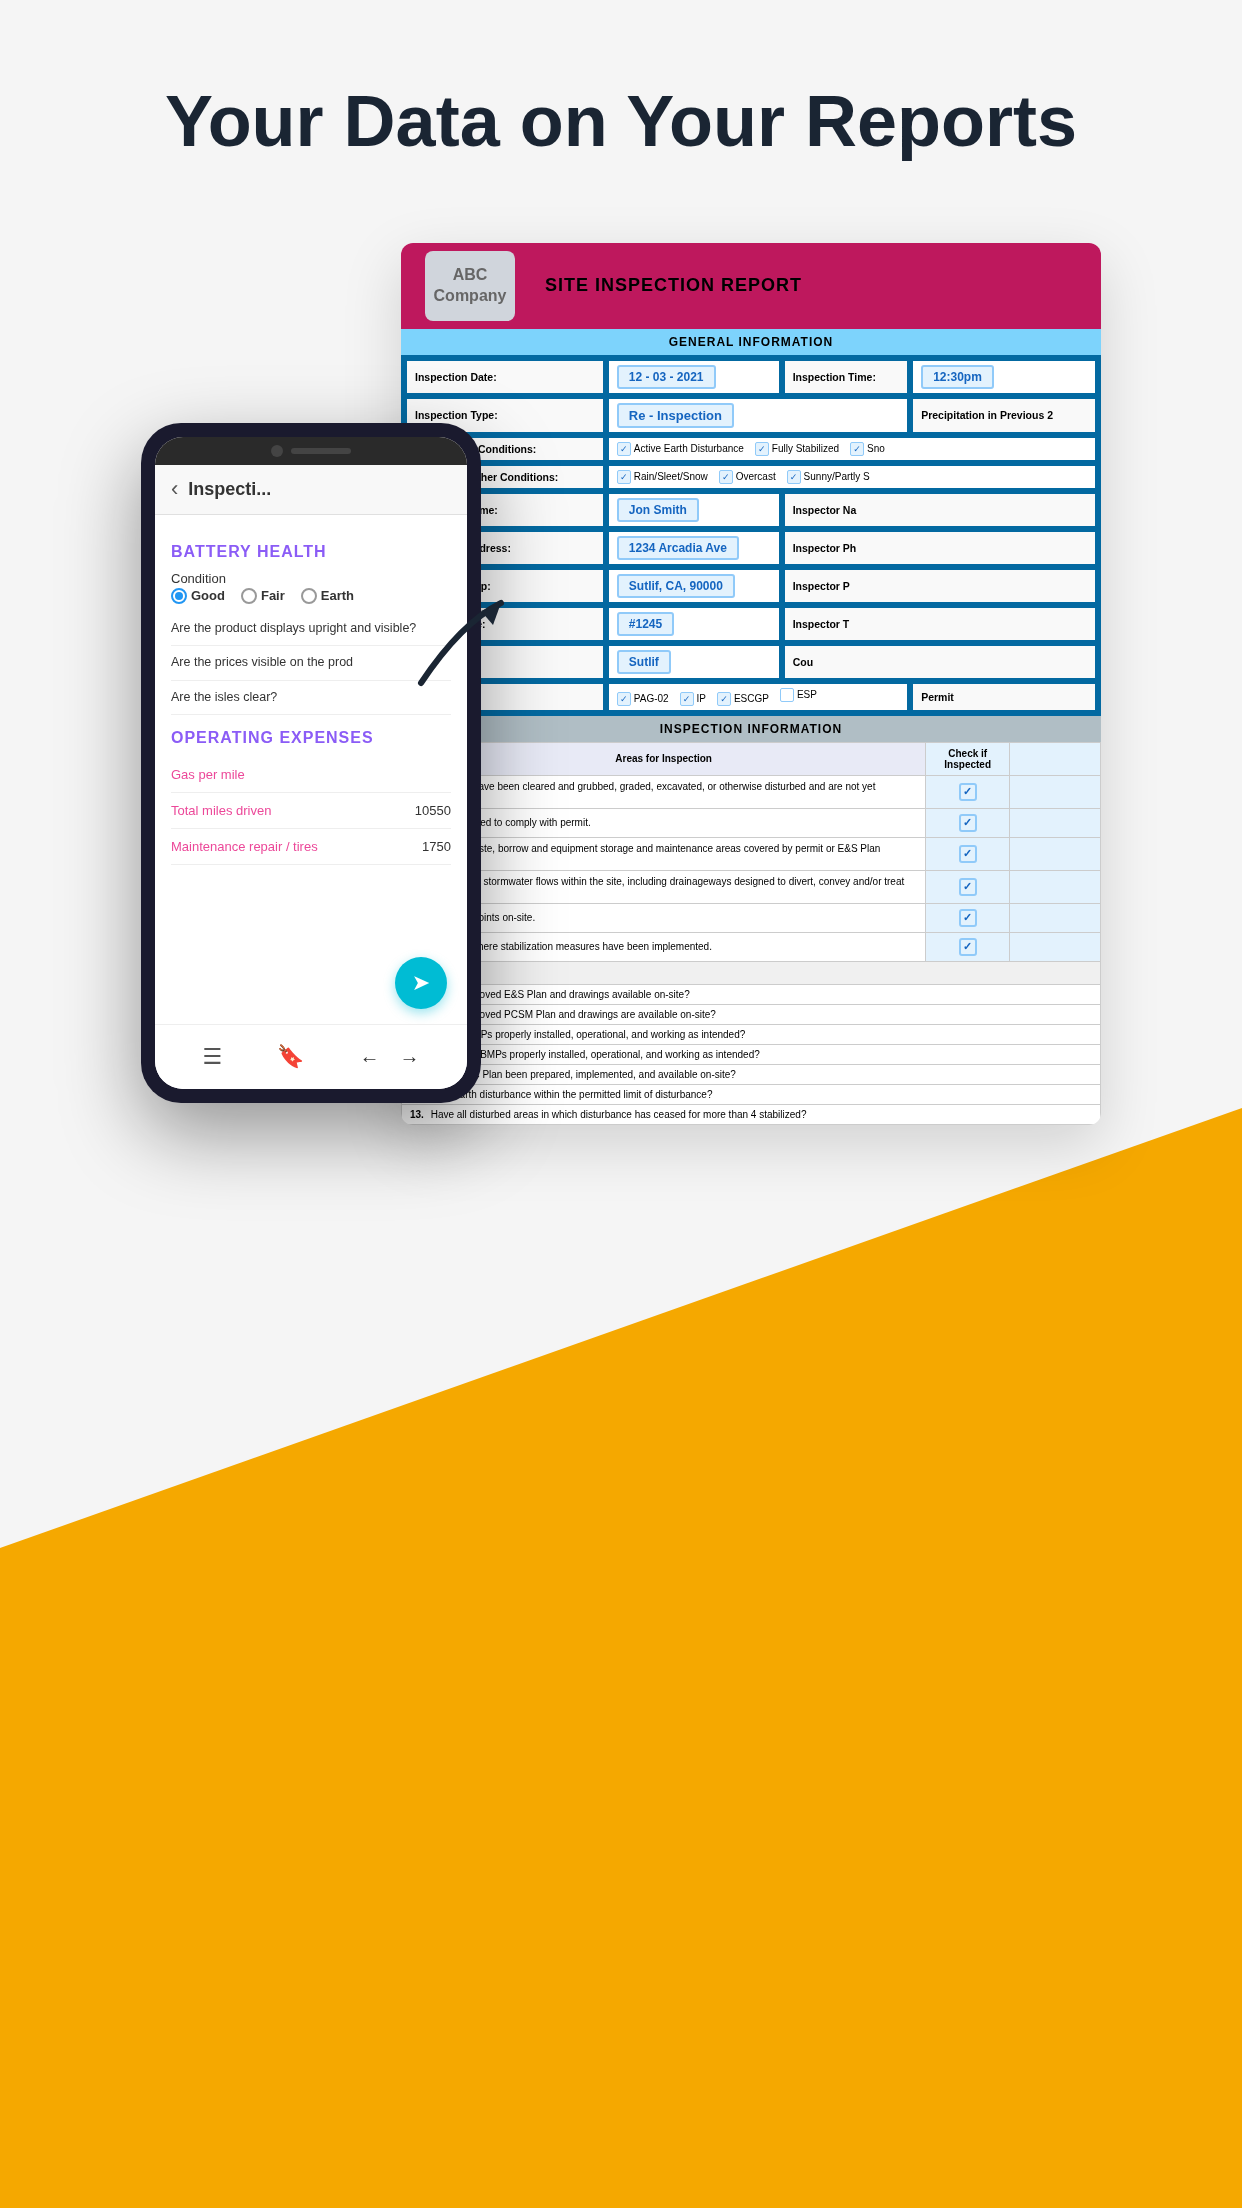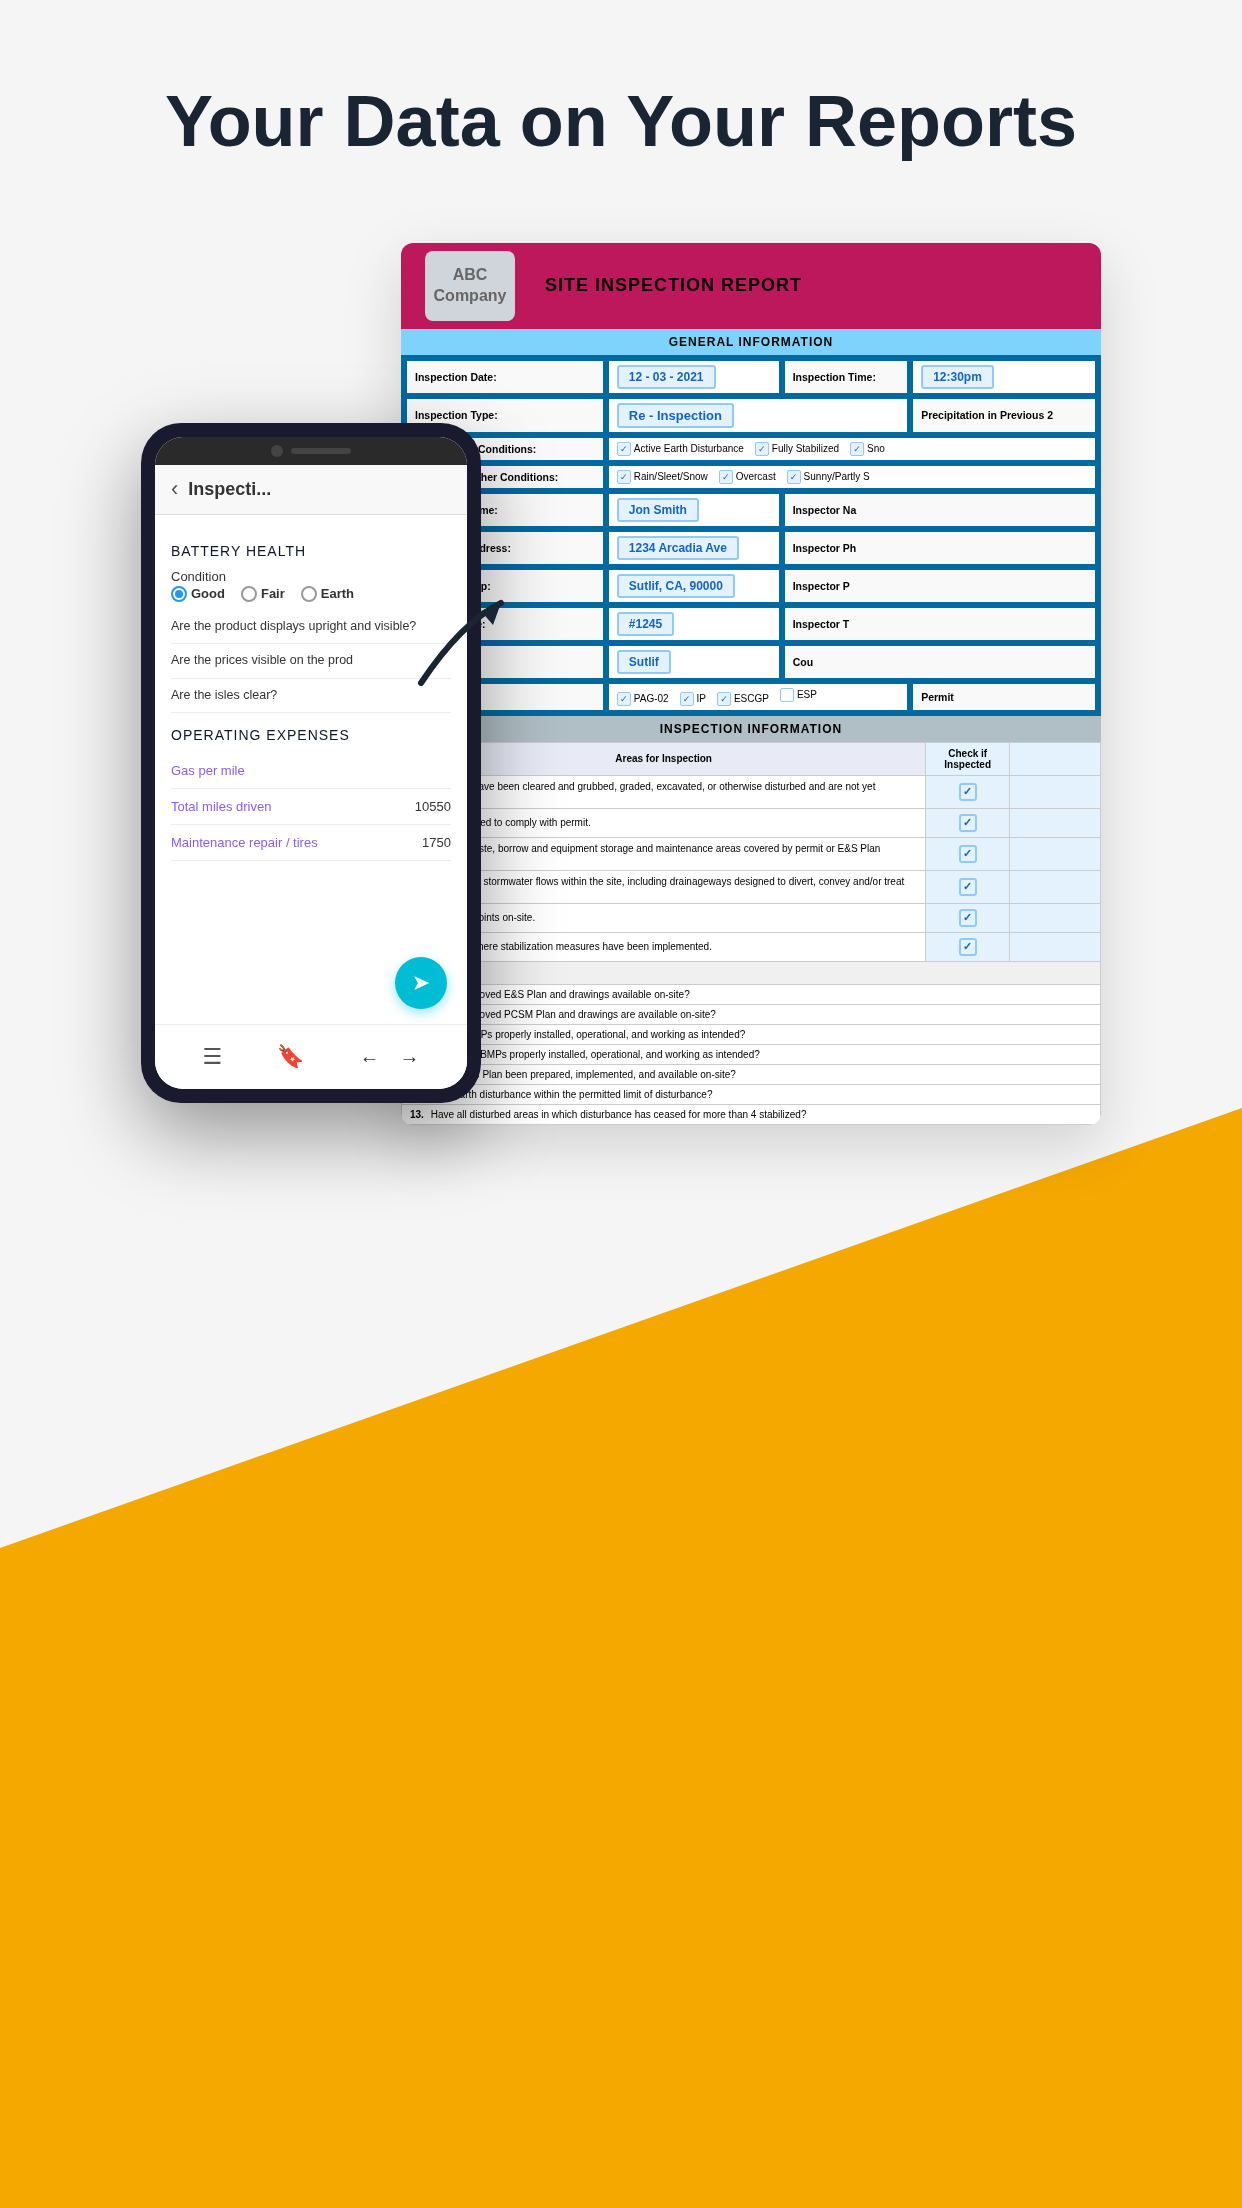--- a/index.html
+++ b/index.html
@@ -119,23 +119,23 @@
     }
 
     
     .phone-content {
       padding: 16px;
       height: calc(100% - 130px);
       overflow: hidden;
     }
 
     .section-header {
-      font-size: 14px;
-      font-weight: 400;
-      color: #0f172a;
+      font-size: 16px;
+      font-weight: 700;
+      color: #8b5cf6;
       letter-spacing: 1px;
       margin-bottom: 10px;
       margin-top: 12px;
     }
 
     .form-label {
       font-size: 13px;
       color: #333;
       font-weight: 500;
       margin-bottom: 2px;
@@ -191,21 +191,21 @@
     
     .expense-item {
       display: flex;
       justify-content: space-between;
       align-items: center;
       padding: 10px 0;
       border-bottom: 1px solid #eee;
     }
     .expense-label {
       font-size: 13px;
-      color: #8b5cf6;
+      color: #ec4899;
     }
     .expense-value {
       font-size: 13px;
       color: #333;
       font-weight: 500;
     }
 
     
     .phone-bottom {
       position: absolute;

